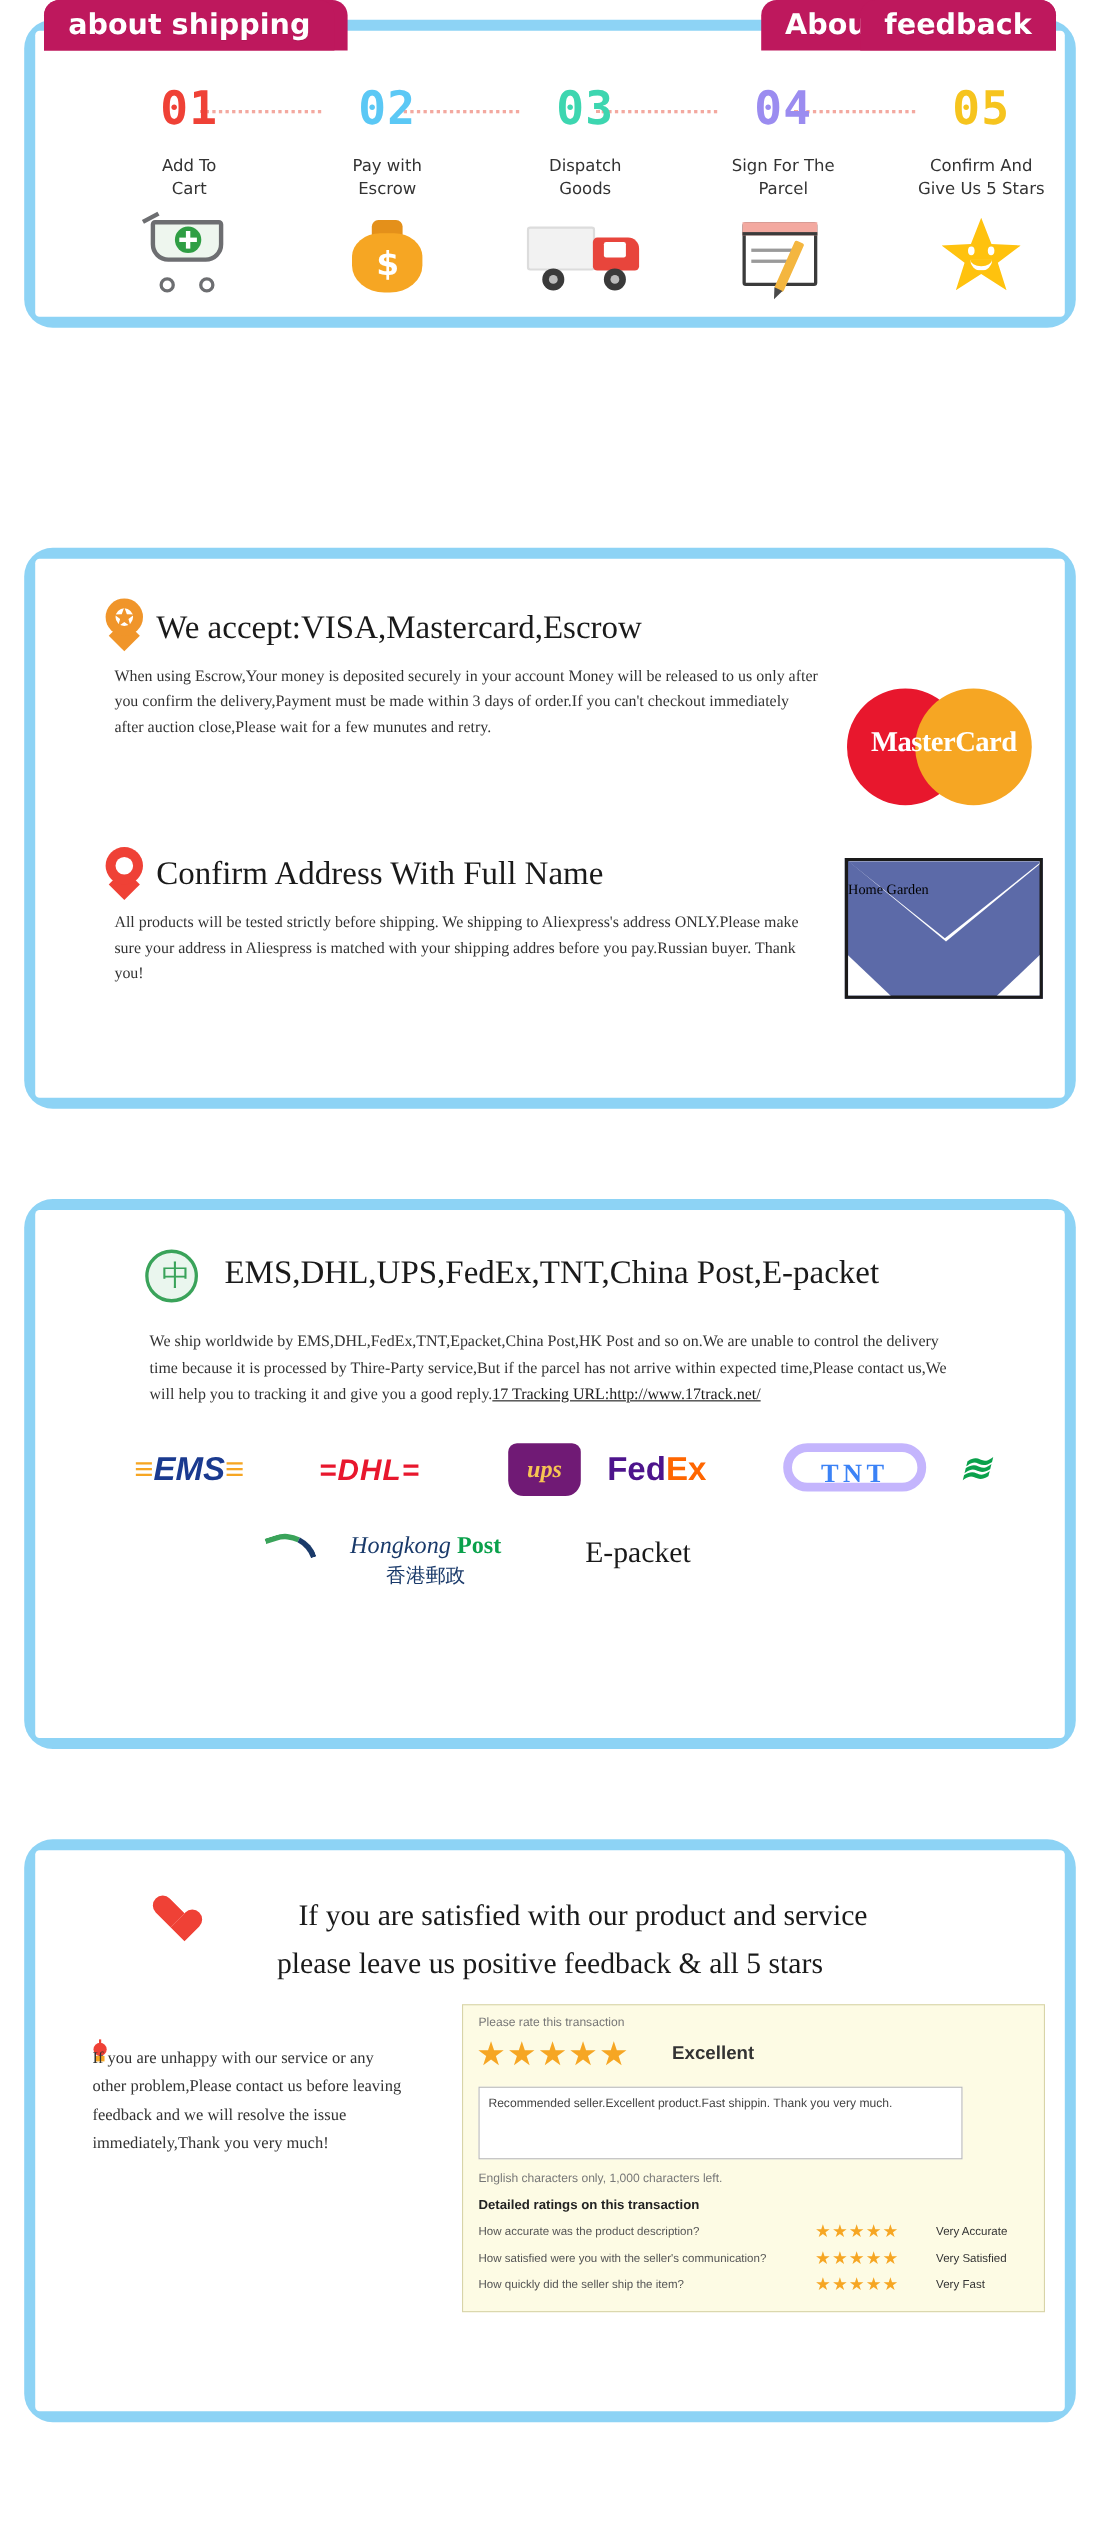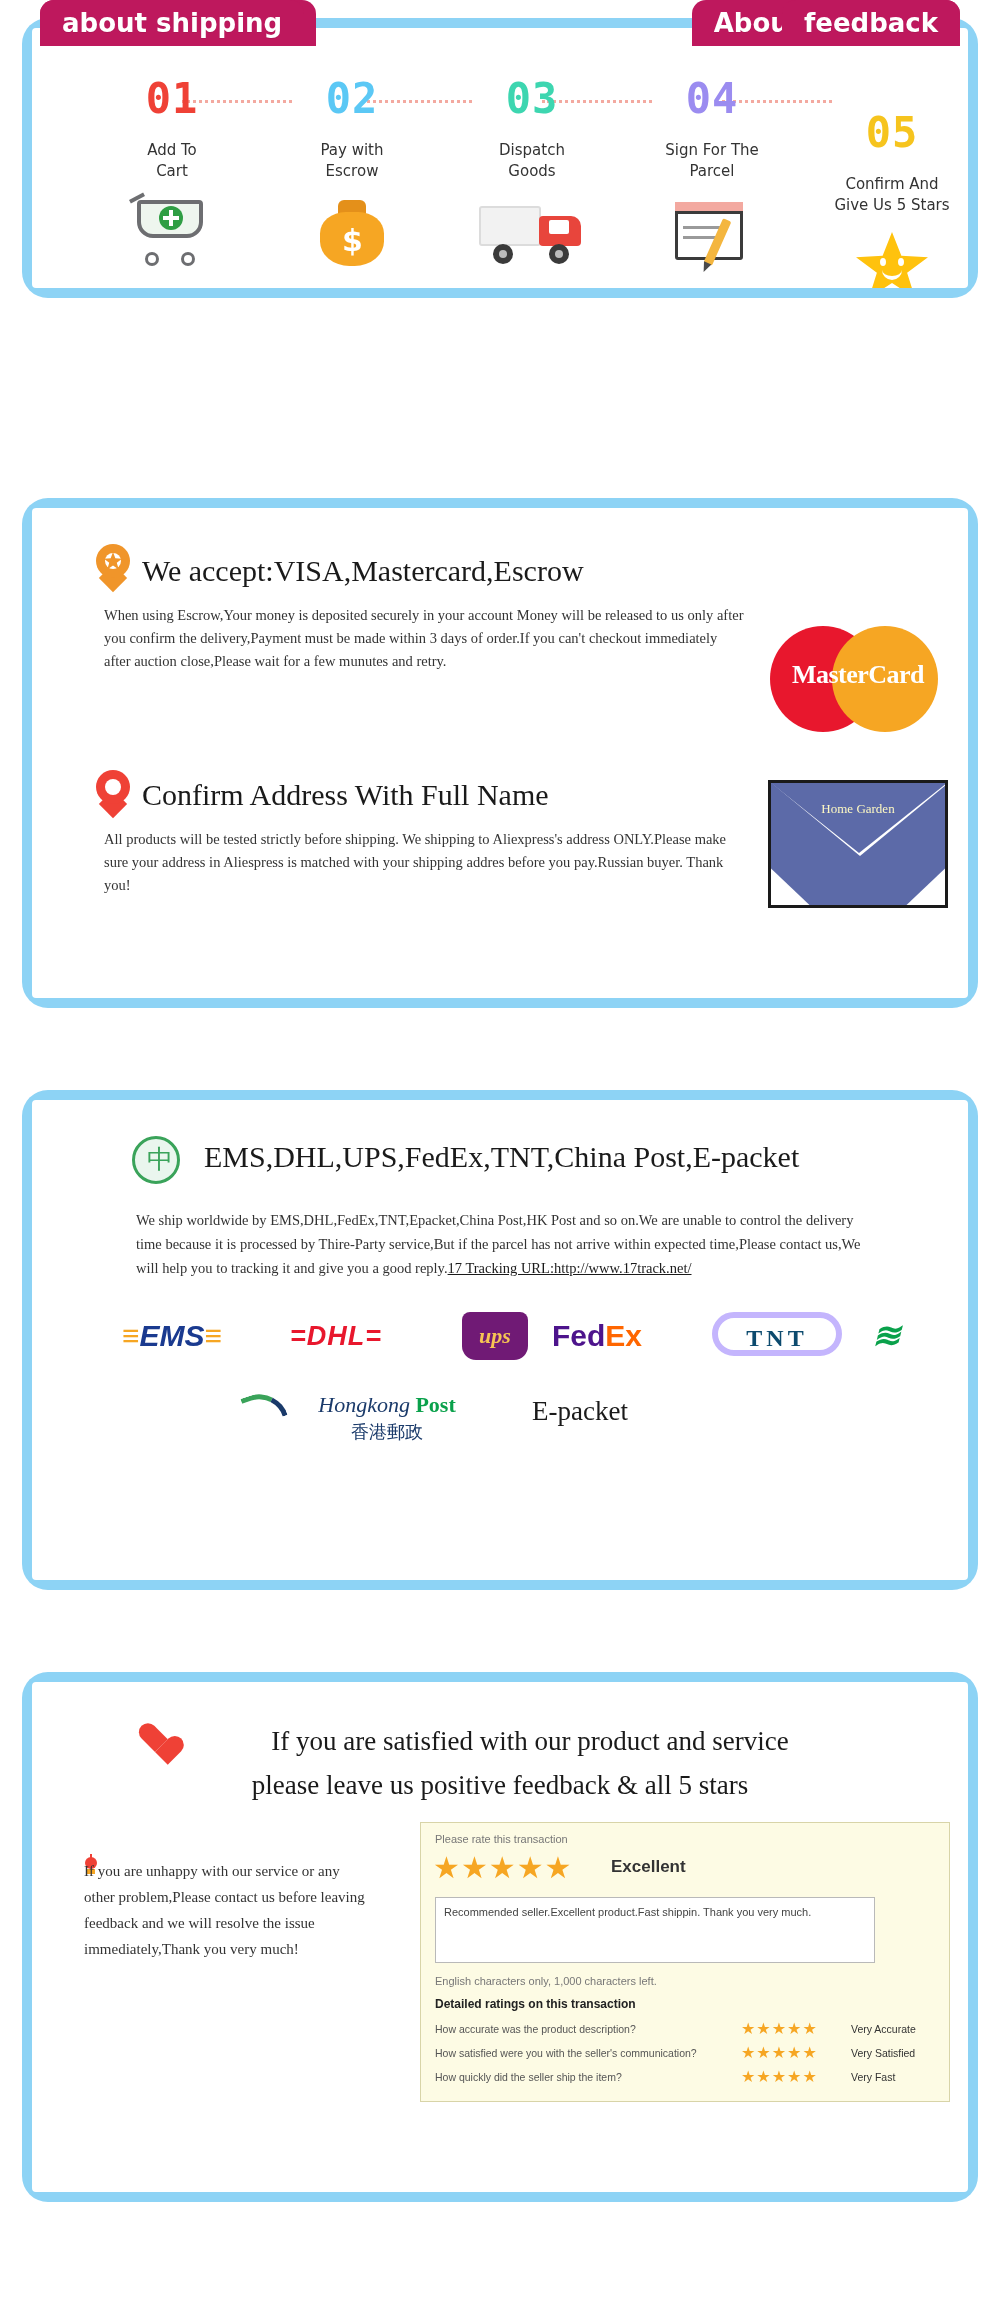--- a/index.html
+++ b/index.html
@@ -261,22 +261,22 @@
     position: absolute; left: -3px; top: -3px; width: 0; height: 0;
     border-left: 92px solid transparent; border-right: 92px solid transparent;
     border-top: 76px solid #ffffff;
   }
   .env .tri2 {
     position: absolute; left: 0px; top: 0px; width: 0; height: 0;
     border-left: 88px solid transparent; border-right: 88px solid transparent;
     border-top: 70px solid #5c6aa8;
   }
   .env .brand {
-    position: absolute; left: 0; right: 0; top: 18px; text-align: center;
-    font-family: "Liberation Serif", serif; font-size: 13px; color: #fef9c3; z-index: 4;
+    position: absolute; left: 0; right: 0; top: 18px; 
+    font-family: "Liberation Serif", serif; font-size: 13px; color: #000000; z-index: 4;
   }
   .env .d1, .env .d2 {
     position: absolute; bottom: -28px; width: 0; height: 0;
     border-bottom: 74px solid #ffffff;
   }
   .env .d1 { left: -10px; border-right: 78px solid transparent; }
   .env .d2 { right: -10px; border-left: 78px solid transparent; }
 
   
   #sec-ship { left: 22px; top: 1090px; width: 956px; height: 500px; }
@@ -317,22 +317,22 @@
     color: #f6c453; font-size: 22px; text-align: center; line-height: 48px;
     font-family: "Liberation Serif", serif; font-style: italic;
   }
   .car-fedex {
     left: 430px; width: 150px; font-size: 30px;
     font-family: "Liberation Sans", sans-serif;
   }
   .car-fedex .p { color: #4d148c; }
   .car-fedex .o { color: #ff6600; }
   .car-tnt {
-    left: 590px; width: 130px; height: 44px; border: 6px solid #c4b5fd;
-    border-radius: 22px; color: #0c4a6e; font-size: 24px; text-align: center;
+    left: 590px; width: 130px; height: 44px; border: 8px solid #c4b5fd;
+    border-radius: 22px; color: #3b82f6; font-size: 24px; text-align: center;
     line-height: 40px; letter-spacing: 4px; font-family: "Liberation Serif", serif;
   }
   .car-epost {
     left: 750px; width: 70px; color: #0aa14b; font-size: 34px; font-style: italic;
     font-family: "Liberation Serif", serif;
   }
   .hkpost {
     position: absolute; left: 240px; top: 292px; width: 230px; text-align: center;
   }
   .hkpost .en {
@@ -488,21 +488,21 @@
               <div class="win"></div>
                 <div class="bar"></div>
               <div class="l l1"></div>
                 <div class="l l2"></div>
                 <div class="pen"></div>
             </div>
           </div>
         </div>
 
         <div class="step" style="left:770px;">
-          <div class="num" style="color:#f6c41e;margin-top:34px;">05</div>
+          <div class="num" style="color:#f6c41e;">05</div>
           <div class="lbl">Confirm And<br>Give Us 5 Stars</div>
           <div class="art">
             <div class="ic-star">
               <div class="sh"></div>
                 <div class="eye e1"></div>
                 <div class="eye e2"></div>
                 <div class="mouth"></div>
             </div>
           </div>
         </div>

